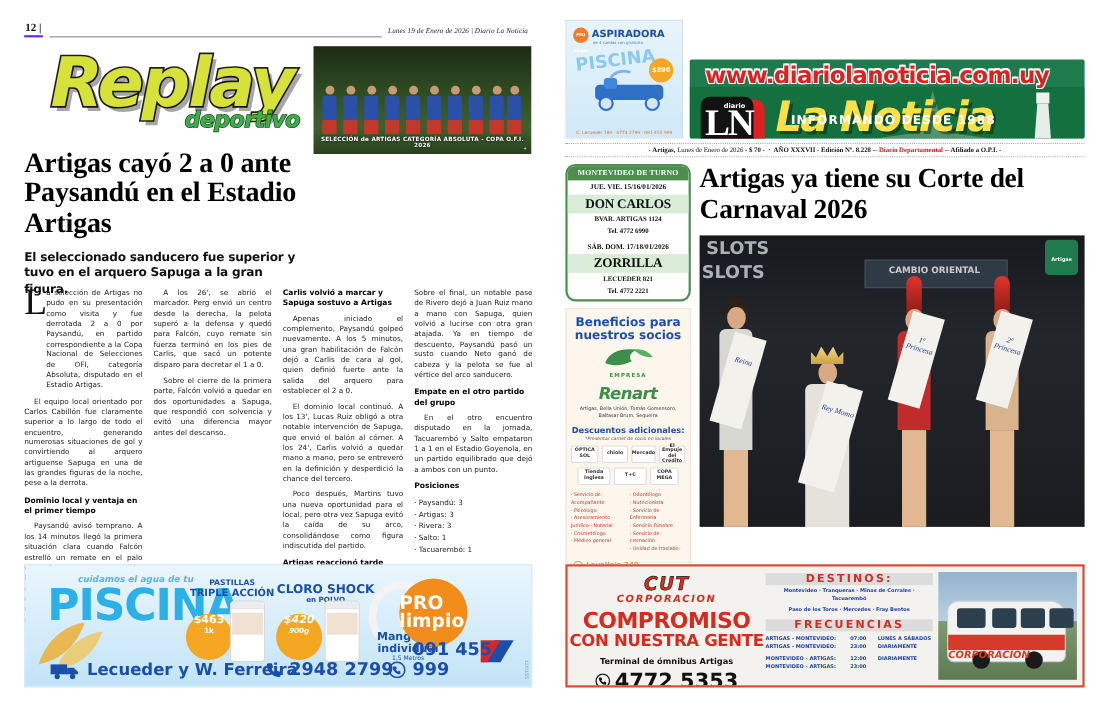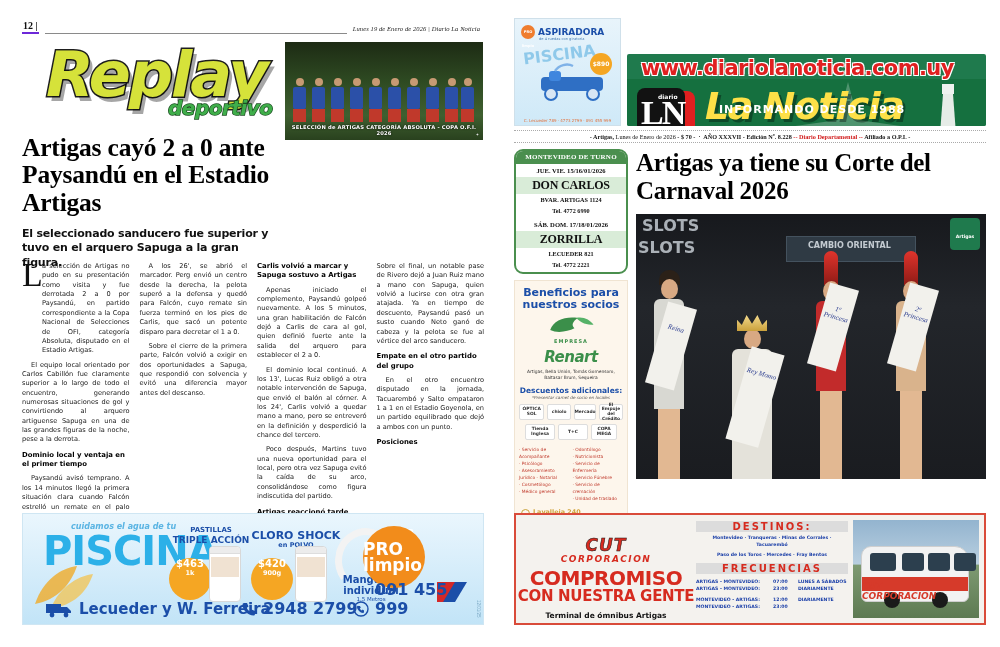--- a/index.html
+++ b/index.html
@@ -206,21 +206,21 @@
       font: italic 7px "Liberation Serif",serif; color:#2b3d8f; text-align:center; padding-top:20px;}
   .crown { width:30px;height:16px;background:linear-gradient(180deg,#f2d98c,#caa13c); margin:0 auto -2px;
       clip-path: polygon(0 100%,0 30%,16% 62%,32% 0,50% 55%,68% 0,84% 62%,100% 30%,100% 100%); }
   .plume { width:14px;height:34px;background:linear-gradient(180deg,#e0342c,#8e1b16); margin:0 auto -4px; border-radius:7px 7px 0 0;}
   .carn-badge { position:absolute; right:6px; top:4px; width:30px;height:32px;background:#1f7a4d;border-radius:4px;
       color:#fff; font: bold 4.6px/1.1 "DejaVu Sans",sans-serif; text-align:center; padding-top:16px;}
 
   
   .ad-cut { position:absolute; right:14px; bottom:22px; width:472px; height:112px;
       background:#f4f2ee; border:2px solid #d94b3a; display:flex; overflow:hidden;}
-  .cut-left { width: 180px; text-align:center; padding-top:20px; }
+  .cut-left { width: 180px; text-align:center; padding-top:6px; }
   .cut-logo { font: italic 900 17px "DejaVu Sans",sans-serif; color:#d62b1f; letter-spacing:1px;
       -webkit-text-stroke:.5px #111; }
   .cut-corp { font: italic 900 9px "DejaVu Sans",sans-serif; color:#d62b1f; letter-spacing:1.5px; margin-top:-1px;}
   .cut-l1 { font: 900 20px/1 "DejaVu Sans",sans-serif; color:#d62b1f; margin-top:4px; letter-spacing:-.5px;}
   .cut-l2 { font: 900 15px/1.1 "DejaVu Sans",sans-serif; color:#d62b1f; letter-spacing:-.3px;}
   .cut-term { font: bold 7.5px "DejaVu Sans",sans-serif; color:#111; margin-top:6px;}
   .cut-tel { font: 900 19px "DejaVu Sans",sans-serif; color:#111; margin-top:2px; display:flex; align-items:center; justify-content:center; gap:4px;}
   .cut-mid { width: 152px; padding-top:6px; }
   .cut-hd { font: 900 10px "DejaVu Sans",sans-serif; color:#d62b1f; text-align:center; letter-spacing:2px;
       background:#dcdcdc; }
@@ -318,37 +318,44 @@
         <span class="dropcap">L</span>
         <span>a selección de Artigas no pudo en su presentación como visita y fue derrotada 2 a 0 por Paysandú, en partido correspondiente a la Copa Nacional de Selecciones de OFI, categoría Absoluta, disputado en el Estadio Artigas.</span>
       </p>
       <p>El equipo local orientado por Carlos Cabillón fue claramente superior a lo largo de todo el encuentro, generando numerosas situaciones de gol y convirtiendo al arquero artiguense Sapuga en una de las grandes figuras de la noche, pese a la derrota.</p>
       <h4>Dominio local y ventaja en el primer tiempo</h4>
       <p>Paysandú avisó temprano. A los 14 minutos llegó la primera situación clara cuando Falcón estrelló un remate en el palo con el arquero ya vencido. Minutos después, Peralta probó con un tiro libre que pasó muy cerca, anticipando lo que sería un primer tiempo de amplio dominio sanducero.</p>
     </div>
 
     <div class="col">
       <p>A los 26', se abrió el marcador. Perg envió un centro desde la derecha, la pelota superó a la defensa y quedó para Falcón, cuyo remate sin fuerza terminó en los pies de Carlis, que sacó un potente disparo para decretar el 1 a 0.</p>
-      <p>Sobre el cierre de la primera parte, Falcón volvió a exigir en dos oportunidades a Sapuga, que respondió con solvencia y evitó una diferencia mayor antes del descanso.</p>
+      <p>Sobre el cierre de la primera parte, Falcón volvió a quedar en dos oportunidades a Sapuga, que respondió con solvencia y evitó una diferencia mayor antes del descanso.</p>
     </div>
 
     <div class="col cw">
       <h4 style="margin-top:0">Carlis volvió a marcar y Sapuga sostuvo a Artigas</h4>
       <p>Apenas iniciado el complemento, Paysandú golpeó nuevamente. A los 5 minutos, una gran habilitación de Falcón dejó a Carlis de cara al gol, quien definió fuerte ante la salida del arquero para establecer el 2 a 0.</p>
       <p>El dominio local continuó. A los 13', Lucas Ruiz obligó a otra notable intervención de Sapuga, que envió el balón al córner. A los 24', Carlis volvió a quedar mano a mano, pero se entreveró en la definición y desperdició la chance del tercero.</p>
       <p>Poco después, Martins tuvo una nueva oportunidad para el local, pero otra vez Sapuga evitó la caída de su arco, consolidándose como figura indiscutida del partido.</p>
       <h4>Artigas reaccionó tarde</h4>
       <p>La primera llegada clara del seleccionado artiguense se produjo recién a los 35 minutos, cuando Fontoura conectó de cabeza y exigió al arquero De los Santos, que respondió con seguridad.</p>
     </div>
 
     <div class="col">
       <p class="nofirst">Sobre el final, un notable pase de Rivero dejó a Juan Ruiz mano a mano con Sapuga, quien volvió a lucirse con otra gran atajada. Ya en tiempo de descuento, Paysandú pasó un susto cuando Neto ganó de cabeza y la pelota se fue al vértice del arco sanducero.</p>
       <h4>Empate en el otro partido del grupo</h4>
       <p>En el otro encuentro disputado en la jornada, Tacuarembó y Salto empataron 1 a 1 en el Estadio Goyenola, en un partido equilibrado que dejó a ambos con un punto.</p>
       <h4>Posiciones</h4>
+      <ul>
+        <li>· Paysandú: 3</li>
+        <li>· Artigas: 3</li>
+        <li>· Rivera: 3</li>
+        <li>· Salto: 1</li>
+        <li>· Tacuarembó: 1</li>
+      </ul>
     </div>
   </div>
 
   <div class="ad-pool">
     <div class="pool-cuidamos">cuidamos el agua de tu</div>
     <div class="pool-piscina">PISCINA</div>
 
     <svg class="pool-leaf" viewBox="0 0 78 52">
       <path d="M4 46 C12 22 30 10 46 8 C40 26 26 42 4 46 Z" fill="#f2a71b" opacity=".75"></path>
       <path d="M20 50 C28 30 46 18 62 16 C56 34 42 48 20 50 Z" fill="#f5c044" opacity=".7"></path>
@@ -364,21 +371,21 @@
     </div>
     <div class="tub" style="left:186px;top:32px;width:32px;height:56px;">
       <div class="cap"></div>
         <div class="band"></div>
     </div>
 
     <div class="lbl-cloro">
       <span>CLORO SHOCK</span>
       <small>en POLVO</small>
     </div>
-    <div class="bubble" style="left:228px;top:44px;width:42px;height:42px;">
+    <div class="bubble" style="left:228px;top:44px;width:42px;height:42px;font-style:italic;">
       <span>$420</span>
       <small>900g</small>
     </div>
     <div class="tub" style="left:272px;top:32px;width:32px;height:56px;">
       <div class="cap"></div>
         <div class="band"></div>
     </div>
 
     <div class="hose"></div>
     <div class="bubble" style="left:360px;top:14px;width:34px;height:34px;">

